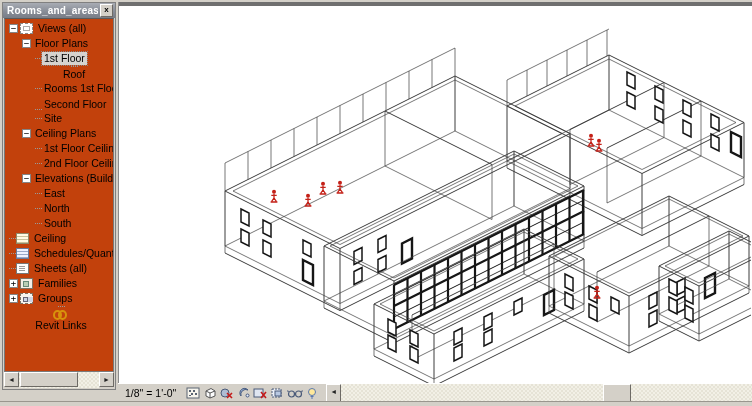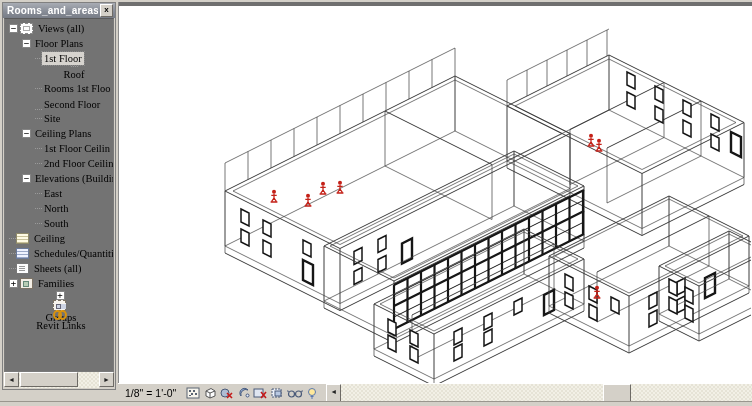--- a/index.html
+++ b/index.html
@@ -20,23 +20,22 @@
     letter-spacing:0.2px;white-space:nowrap;overflow:hidden;
   }
   .browser-title .ttl{flex:1 1 auto;overflow:hidden;text-overflow:clip;}
   .close-btn{
     width:11px;height:11px;flex:0 0 auto;margin-left:2px;
     background:#d4d0c8;border:1px solid;border-color:#fff #6d6a65 #6d6a65 #fff;
     color:#000;font-size:8px;line-height:9px;text-align:center;font-weight:bold;
   }
   .tree-wrap{
     position:absolute;left:1px;right:1px;top:15px;bottom:17px;
-    background:#737373;border:1px solid #7a7a7a;border-top:1px solid #5a5a5a;
+    background:#c2410c;border:1px solid #7a7a7a;border-top:1px solid #5a5a5a;
     overflow:hidden;
-    font-family:Liberation Serif, serif;
   }
   .tree{padding:2px 0 0 1px;}
   .trow{
     height:15px;display:flex;align-items:center;white-space:nowrap;
     font-size:10.5px;color:#000;
   }
   .dash{width:7px;height:1px;border-top:1px dotted #9a9a9a;flex:0 0 auto;}
   .expander{
     width:9px;height:9px;flex:0 0 auto;box-sizing:border-box;
     border:1px solid #848484;background:#fff;position:relative;margin-right:2px;
@@ -191,21 +190,21 @@
         <div class="trow" style="padding-left: 3px;">
           <span class="dash"></span>
           <span class="ticon ticon-sheets"></span>
           <span class="tlabel">Sheets (all)</span>
         </div>
         <div class="trow" style="padding-left: 3px;">
           <span class="expander" data-glyph="+"></span>
           <span class="ticon ticon-families"></span>
           <span class="tlabel">Families</span>
         </div>
-        <div class="trow" style="padding-left: 3px; flex-direction: column;">
+        <div class="trow" style="padding-left: 3px;">
           <span class="expander" data-glyph="+"></span>
           <span class="ticon ticon-groups"></span>
           <span class="tlabel">Groups</span>
         </div>
         <div class="trow" style="padding-left: 3px; flex-direction: column;">
           <span class="dash"></span>
           <span class="ticon ticon-revitlinks"></span>
           <span class="tlabel">Revit Links</span>
         </div>
       </div>

